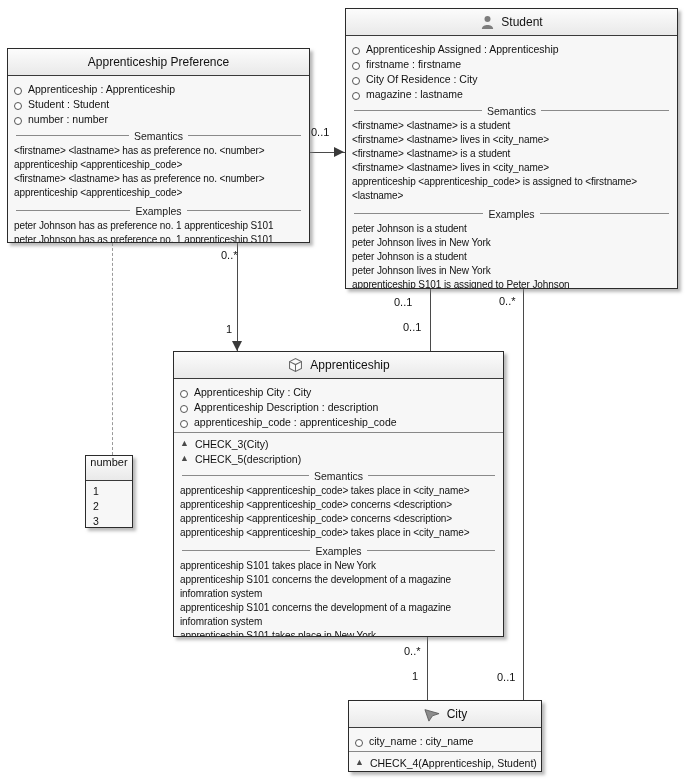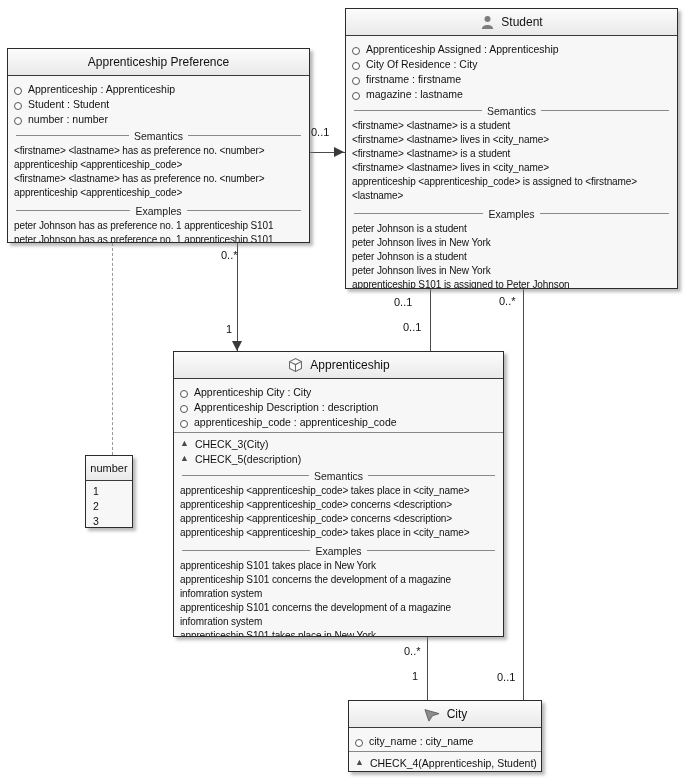--- a/index.html
+++ b/index.html
@@ -19,21 +19,21 @@
   .cb-checks{border-top:1px solid #888;padding:3px 6px;}
   .check-row{display:flex;align-items:center;gap:6px;height:15px;font-size:10.5px;white-space:nowrap;}
   .tri{font-size:9px;color:#4a4a4a;line-height:1;flex:0 0 auto;}
   .divider{display:flex;align-items:center;height:13px;font-size:10.5px;color:#1a1a1a;padding:0 8px;}
   .divider::before,.divider::after{content:"";flex:1;border-top:1px solid #8a8a8a;}
   .divider span{padding:0 5px;white-space:nowrap;}
   .cb-lines{padding:2px 6px 4px;}
   .tline{height:14px;line-height:14px;font-size:10px;letter-spacing:-0.1px;white-space:nowrap;}
 
   
-  .num-header{height:24px;display:flex;align-items:center;justify-content:center;
+  .num-header{height:24px;display:flex;justify-content:center;
               font-size:11px;border-bottom:1px solid #3a3a3a;
               background:linear-gradient(180deg,#fcfcfc,#e9e9e9);}
   .num-rows{padding:3px 7px;}
   .num-row{height:15px;line-height:15px;font-size:10.5px;}
 
   
   .edge-line{position:absolute;background:#4a4a4a;z-index:1;}
   .edge-dashed{position:absolute;width:0;border-left:1px dashed #9a9a9a;z-index:1;}
   .arrow-right{position:absolute;width:0;height:0;border-top:5px solid transparent;
                border-bottom:5px solid transparent;border-left:10px solid #3a3a3a;z-index:3;}
@@ -94,25 +94,25 @@
       </span>
       <span>Student</span>
     </div>
     <div class="cb-attrs">
       <div class="attr-row">
         <span class="circ"></span>
         <span>Apprenticeship Assigned : Apprenticeship</span>
       </div>
       <div class="attr-row">
         <span class="circ"></span>
+        <span>firstname : firstname</span>
+      </div>
+      <div class="attr-row">
+        <span class="circ"></span>
         <span>City Of Residence : City</span>
-      </div>
-      <div class="attr-row">
-        <span class="circ"></span>
-        <span>firstname : firstname</span>
       </div>
       <div class="attr-row">
         <span class="circ"></span>
         <span>magazine : lastname</span>
       </div>
     </div>
     <div class="divider">
       <span>Semantics</span>
     </div>
     <div class="cb-lines">

